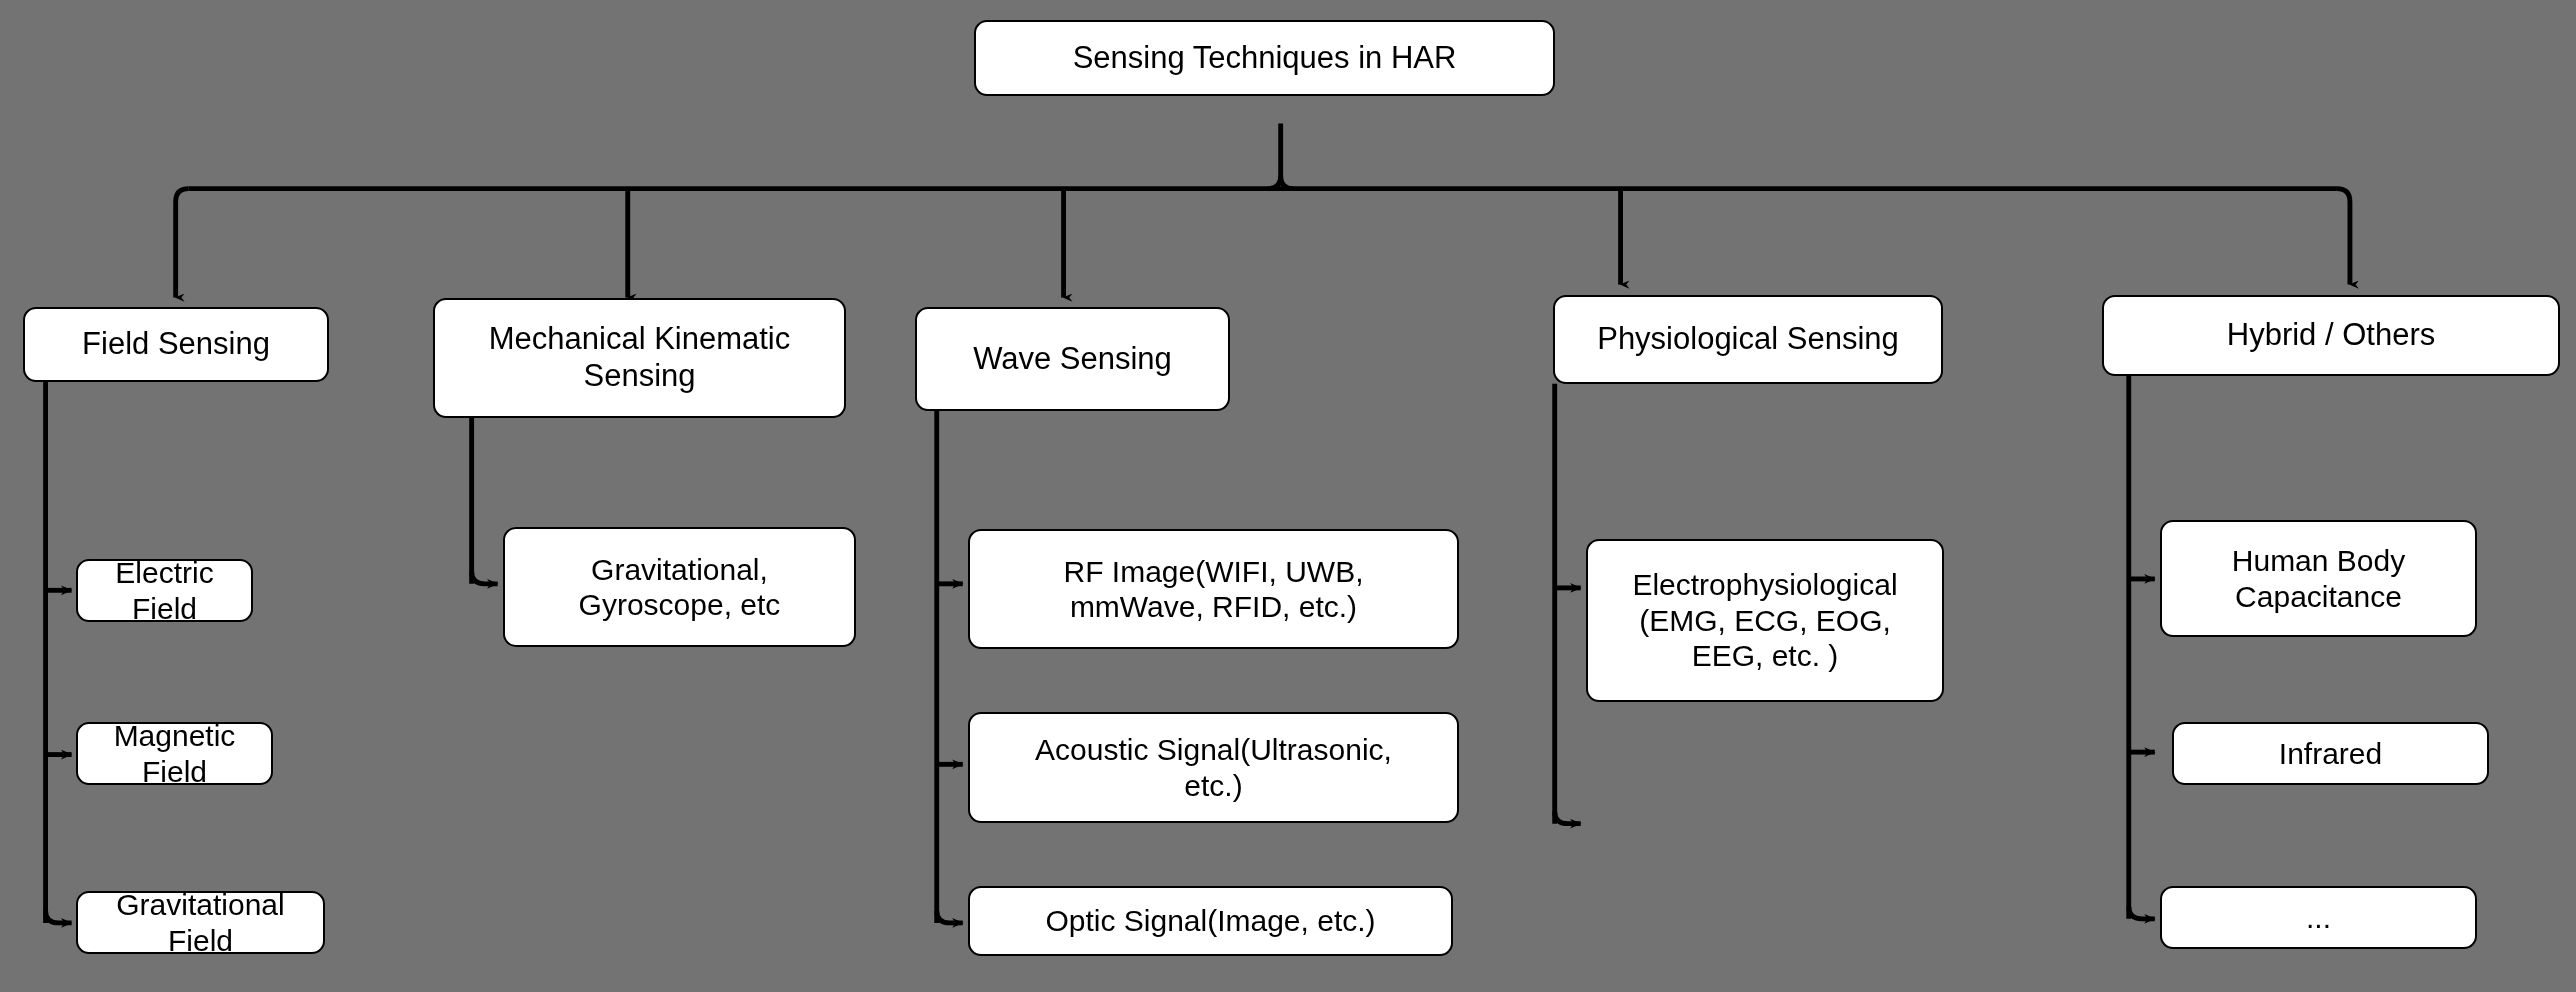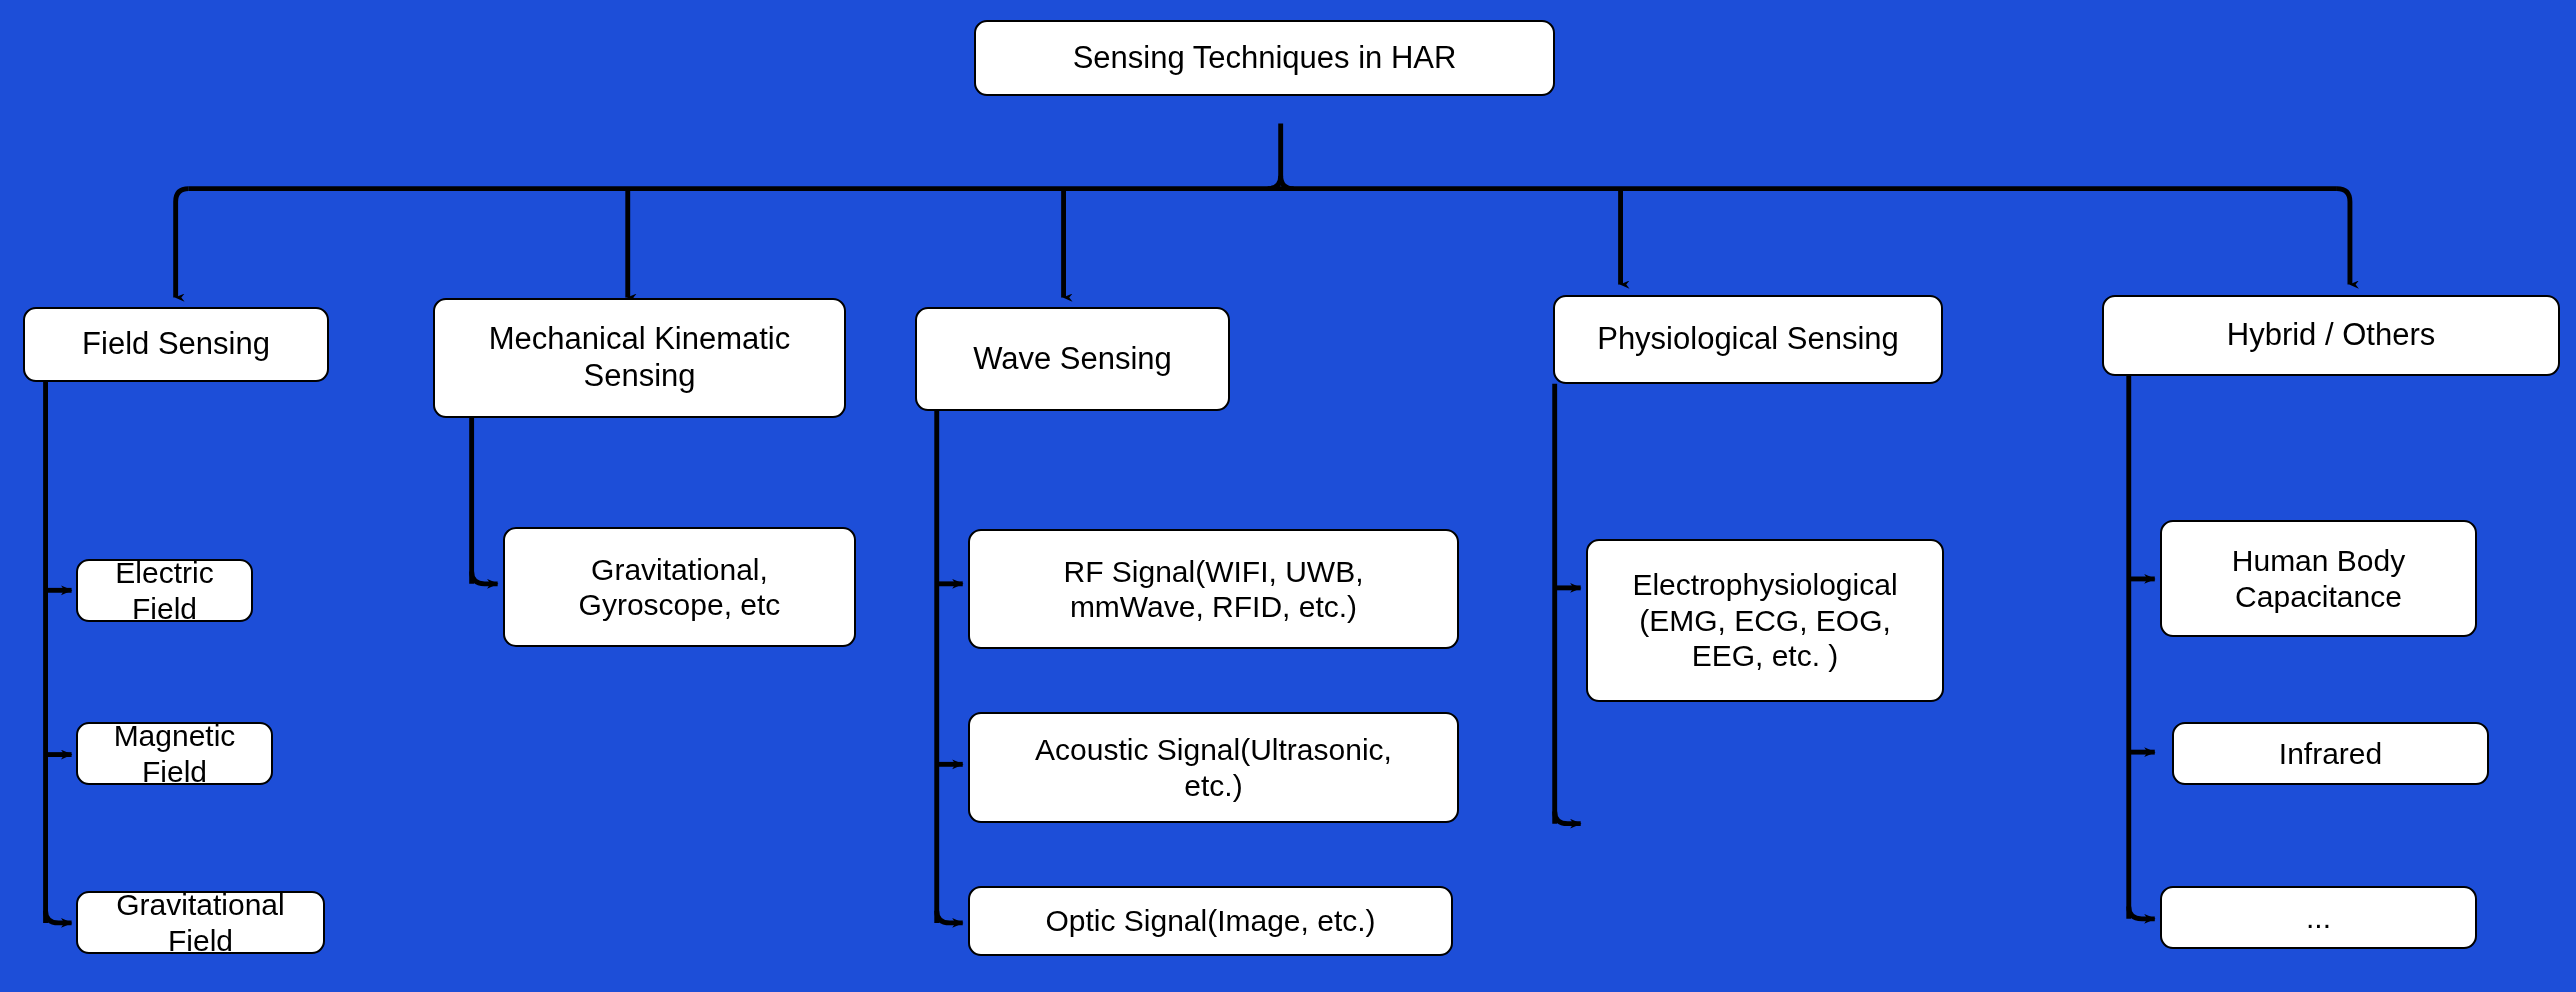--- a/index.html
+++ b/index.html
@@ -4,21 +4,21 @@
 <style>
   html, body {
     margin: 0;
     padding: 0;
     background: #ffffff;
   }
   #canvas {
     position: relative;
     width: 2576px;
     height: 992px;
-    background: #1d4ed8;
+    background: #737373;
     font-family: "Liberation Sans", sans-serif;
     overflow: hidden;
   }
   svg.edges {
     position: absolute;
     left: 0;
     top: 0;
     width: 2576px;
     height: 992px;
     pointer-events: none;
@@ -109,21 +109,21 @@
 
   <div class="node lvl2" style="left:76px; top:559px; width:177px; height:63px;">Electric Field</div>
 
   <div class="node lvl2" style="left:76px; top:722px; width:197px; height:63px;">Magnetic Field</div>
 
   <div class="node lvl2" style="left:76px; top:891px; width:249px; height:63px;">Gravitational Field</div>
 
   <div class="node lvl2" style="left:503px; top:527px; width:353px; height:120px;">Gravitational,
 Gyroscope, etc</div>
 
-  <div class="node lvl2" style="left:968px; top:529px; width:491px; height:120px;">RF Signal(WIFI, UWB,
+  <div class="node lvl2" style="left:968px; top:529px; width:491px; height:120px;">RF Image(WIFI, UWB,
 mmWave, RFID, etc.)</div>
 
   <div class="node lvl2" style="left:968px; top:712px; width:491px; height:111px;">Acoustic Signal(Ultrasonic,
 etc.)</div>
 
   <div class="node lvl2" style="left:968px; top:886px; width:485px; height:70px;">Optic Signal(Image, etc.)</div>
 
   <div class="node lvl2" style="left:1586px; top:503px; width:358px; height:163px;margin-top:36px;">Electrophysiological
 (EMG, ECG, EOG,
 EEG, etc. )</div>

